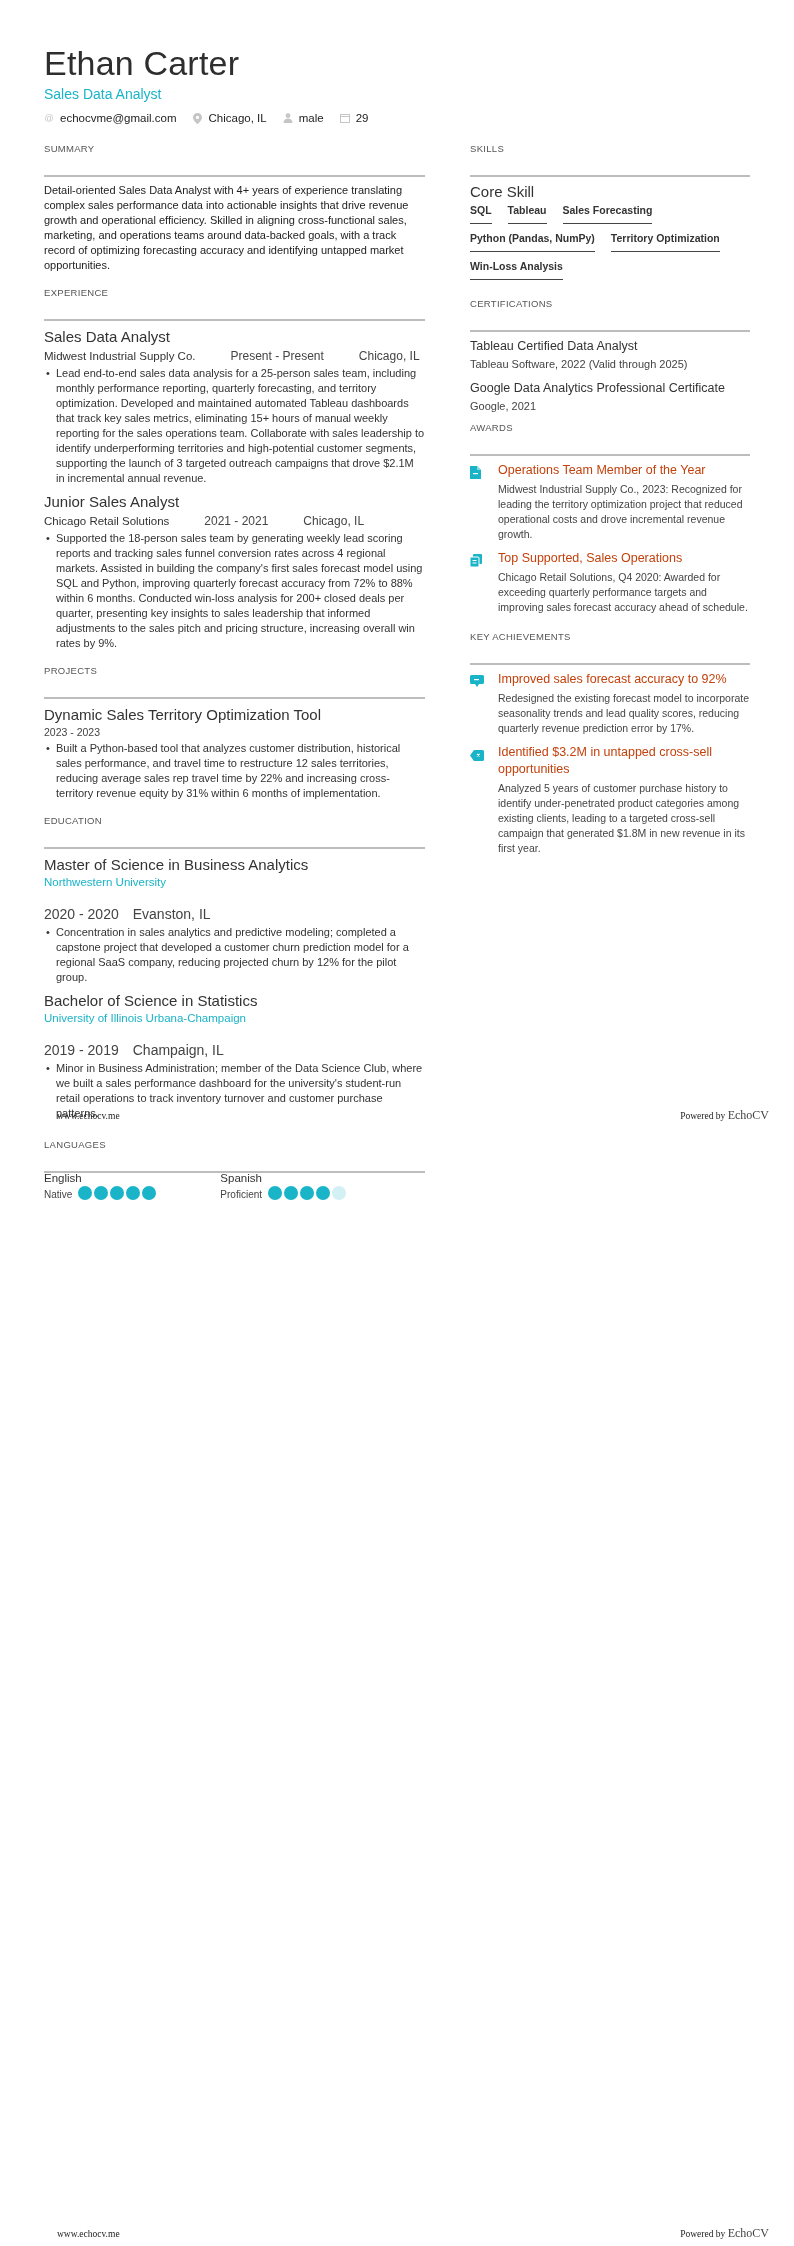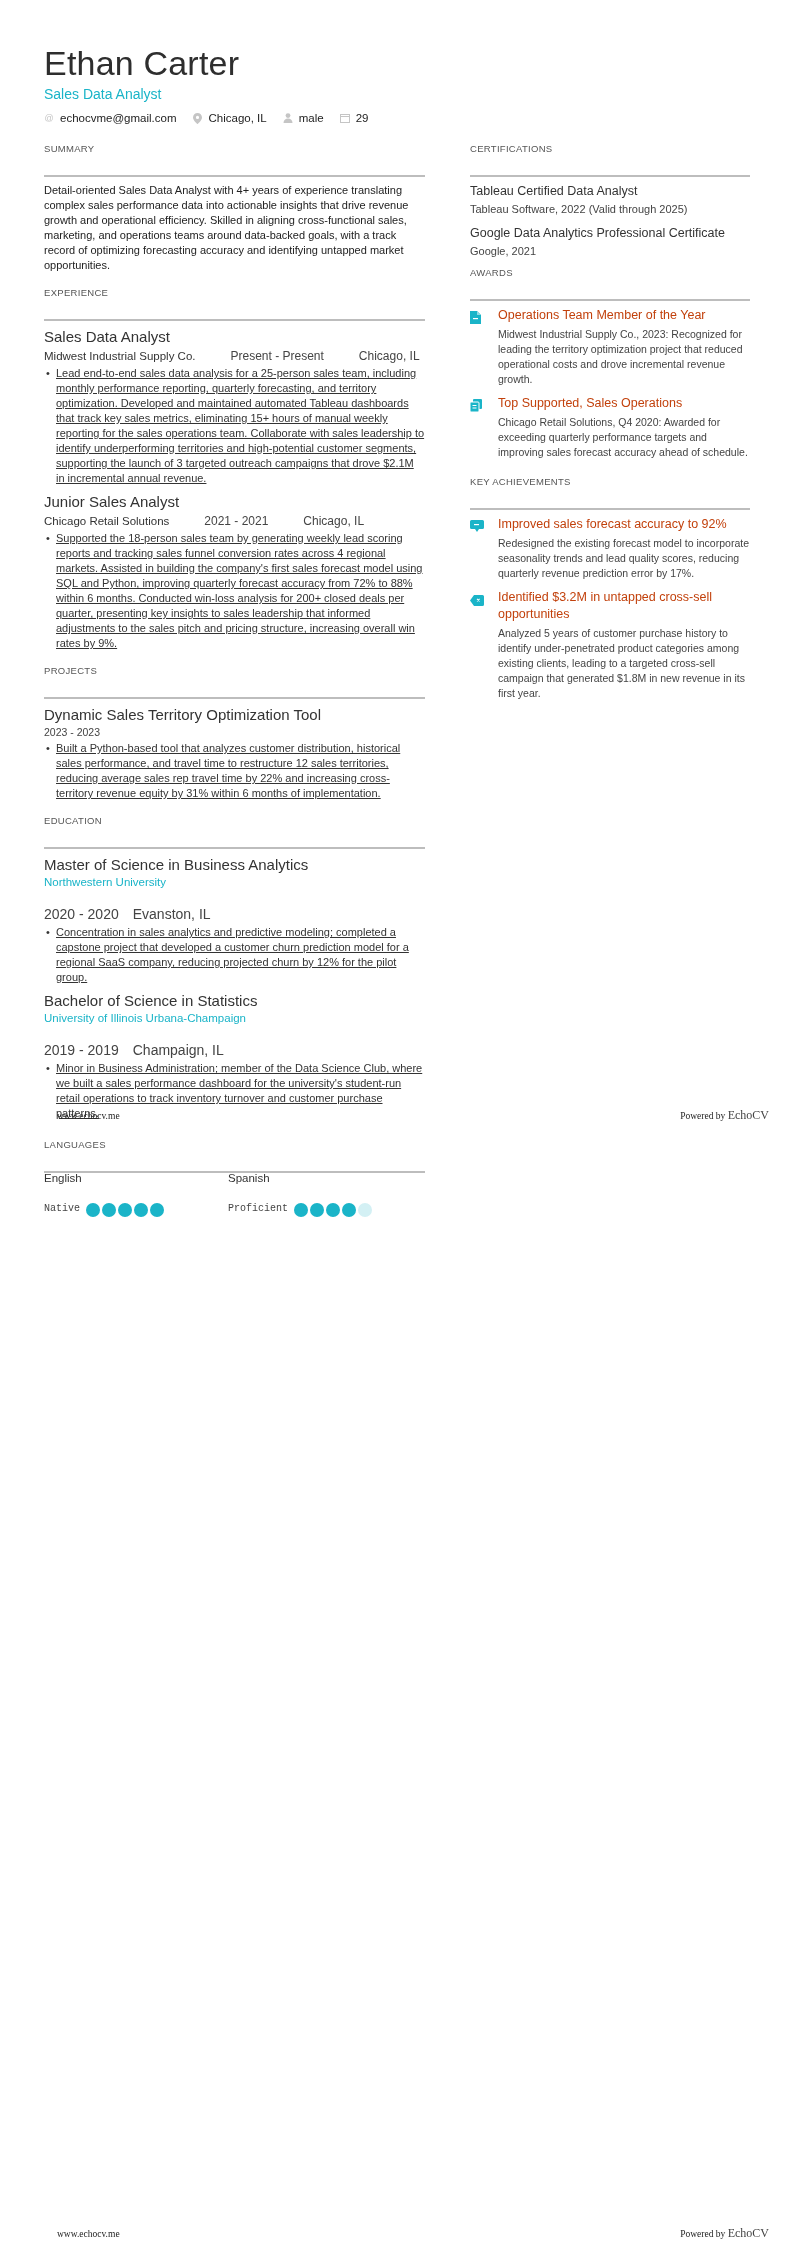--- a/index.html
+++ b/index.html
@@ -16,21 +16,21 @@
     .col-left { position: absolute; left: 44px; top: 143px; width: 381px; }
     .col-right { position: absolute; left: 470px; top: 143px; width: 280px; }
 
     .section { margin-bottom: 14px; }
     .sec-title { font-size: 9.5px; color: #555; letter-spacing: 0.3px; text-transform: uppercase; padding-bottom: 21px; border-bottom: 2px solid #bdbdbd; margin-bottom: 6px; }
     .summary { font-size: 11px; line-height: 15px; color: #222; }
 
     .job-title { font-size: 15px; color: #333; line-height: 20px; }
     .job-meta { font-size: 11.5px; color: #333; display: flex; align-items: baseline; gap: 14px; margin: 2px 0 3px; }
     .job-meta .small { font-size: 12px; color: #444; padding-left: 21px; }
-    ul.bullets { list-style: none; text-decoration: underline; }
+    ul.bullets { list-style: none; }
     ul.bullets li { position: relative; padding-left: 12px; font-size: 11px; line-height: 15px; color: #333; }
     ul.bullets li::before { content: "•"; position: absolute; left: 2px; top: 0; color: #333; }
     .entry { margin-bottom: 6px; }
     .proj-date { font-size: 10.5px; color: #444; margin: 1px 0 3px; }
     .edu-school { font-size: 11.5px; color: #1ab4c8; line-height: 15px; }
     .edu-meta { font-size: 14px; color: #444; display: flex; gap: 14px; margin: 16px 0 3px; }
 
     .skill-group { font-size: 15px; color: #333; margin: 2px 0 4px; }
     .skill-tags { display: flex; flex-wrap: wrap; column-gap: 16px; row-gap: 8px; }
     .skill-tag { font-size: 10.5px; font-weight: 700; color: #333; padding-bottom: 7px; border-bottom: 1.5px solid #444; }
@@ -42,21 +42,21 @@
     .award { display: flex; margin-bottom: 8px; }
     .award .aico { width: 28px; flex: none; padding-top: 3px; }
     .award-title { font-size: 12.5px; color: #c2410c; line-height: 17px; }
     .award-desc { font-size: 10.5px; line-height: 15px; color: #444; margin-top: 3px; }
 
     .footer { position: absolute; left: 57px; width: 712px; display: flex; justify-content: space-between; align-items: baseline; font-size: 9.5px; color: #222; font-family: Liberation Serif, serif; }
     .footer .brand { font-size: 12px; color: #444; }
 
     .langs { position: absolute; left: 44px; top: 1172px; display: flex; gap: 62px; }
     .lang-name { font-size: 11.5px; color: #333; }
-    .lang-row { display: flex; align-items: flex-start; margin-top: 19px; font-family: Liberation Mono, monospace; }
+    .lang-row { display: flex; align-items: flex-end; margin-top: 2px; }
     .lang-level { font-size: 10px; color: #444; margin-right: 6px; }
     .dot { width: 14px; height: 14px; border-radius: 50%; background: #1ab4c8; margin-right: 2px; }
     .dot.off { background: #d3f0f4; }
   </style>
 </head>
 <body>
 
 <div class="header">
   <div class="name">Ethan Carter</div>
   <div class="title">Sales Data Analyst</div>
@@ -164,20 +164,32 @@
     </div>
   </div>
 
   <div class="section" style="margin-top:18px;">
     <div class="sec-title">LANGUAGES</div>
   </div>
 </div>
 
 <div class="col-right">
 
+  <div class="section" style="margin-bottom:18px;">
+    <div class="sec-title">SKILLS</div>
+    <div class="skill-group">Core Skill</div>
+    <div class="skill-tags">
+      <span class="skill-tag">SQL</span>
+      <span class="skill-tag">Tableau</span>
+      <span class="skill-tag">Sales Forecasting</span>
+      <span class="skill-tag">Python (Pandas, NumPy)</span>
+      <span class="skill-tag">Territory Optimization</span>
+      <span class="skill-tag">Win-Loss Analysis</span>
+    </div>
+  </div>
 
   <div class="section" style="margin-bottom:10px;">
     <div class="sec-title">CERTIFICATIONS</div>
     <div class="cert">
       <div class="cert-name">Tableau Certified Data Analyst</div>
       <div class="cert-sub">Tableau Software, 2022 (Valid through 2025)</div>
     </div>
     <div class="cert" style="margin-top:10px;">
       <div class="cert-name">Google Data Analytics Professional Certificate</div>
       <div class="cert-sub">Google, 2021</div>

